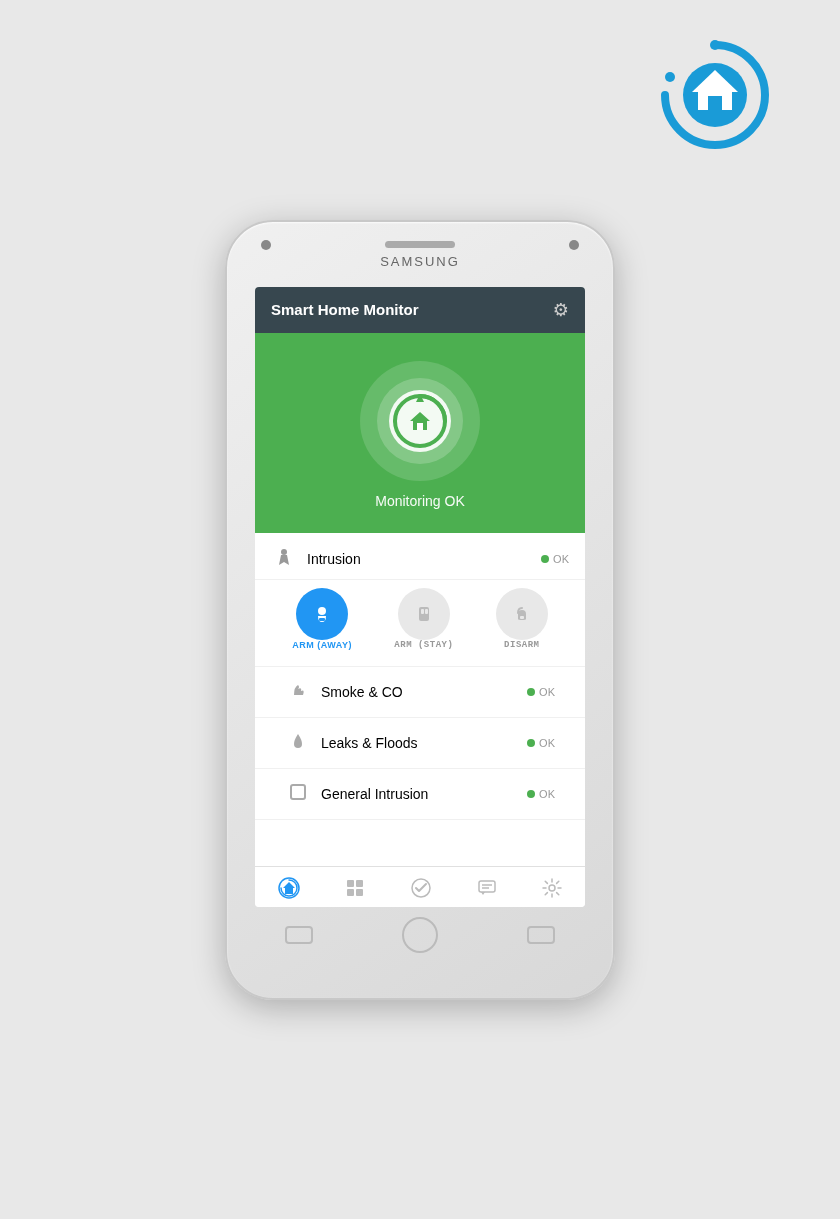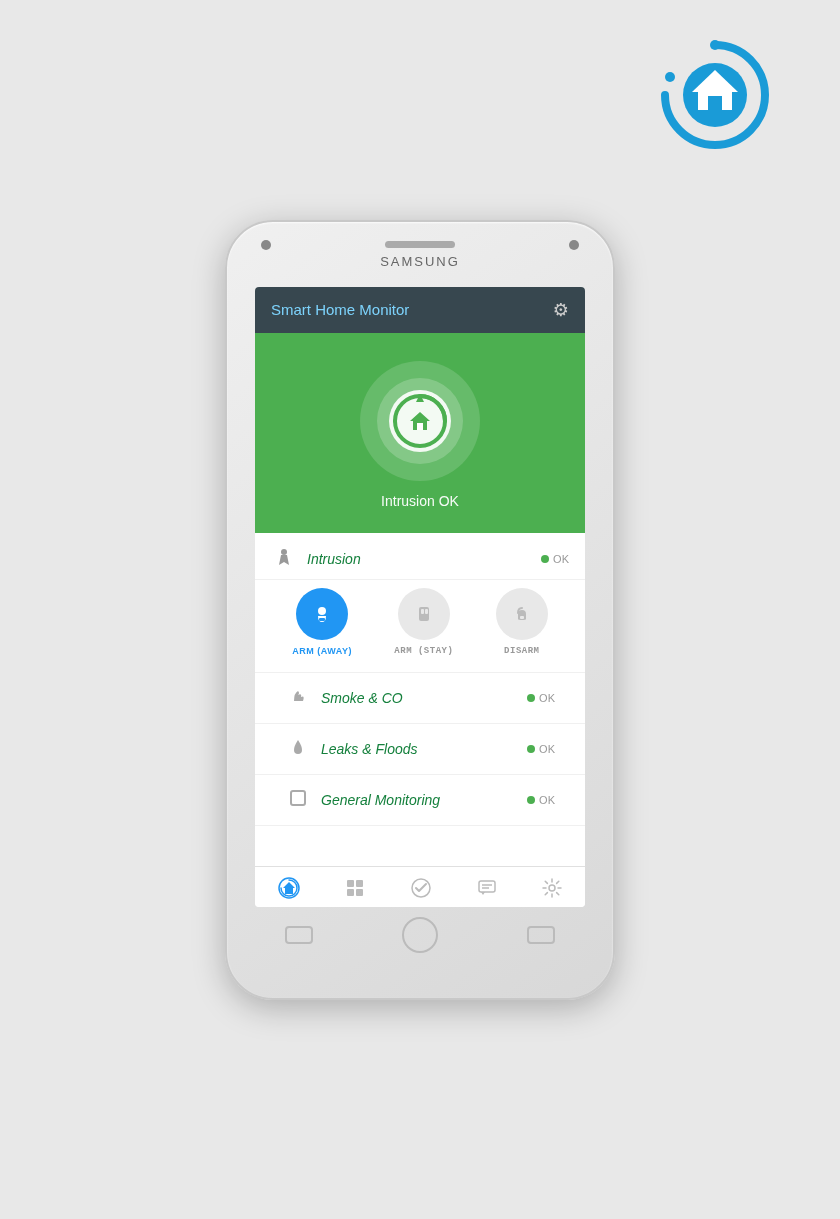--- a/index.html
+++ b/index.html
@@ -79,23 +79,23 @@
     
     .app-header {
       background: #37474f;
       padding: 12px 16px;
       display: flex;
       align-items: center;
       justify-content: space-between;
       flex-shrink: 0;
     }
     .app-title {
-      color: #7dd3fc;
+      color: #ffffff;
       font-size: 15px;
-      font-weight: 400;
+      font-weight: 700;
     }
     .gear-icon {
       color: #ccc;
       font-size: 18px;
     }
 
     
     .status-area {
       background: #4caf50;
       display: flex;
@@ -158,23 +158,22 @@
     .list-item-icon {
       width: 26px;
       text-align: center;
       margin-right: 10px;
       color: #888;
       font-size: 16px;
     }
     .list-item-label {
       flex: 1;
       font-size: 14px;
-      color: #15803d;
+      color: #000000;
       font-weight: 400;
-      font-style: italic;
     }
     .status-dot {
       width: 8px; height: 8px;
       border-radius: 50%;
       background: #4caf50;
       margin-right: 4px;
     }
     .status-ok-text {
       font-size: 11px;
       color: #999;
@@ -196,21 +195,21 @@
     .arm-buttons {
       display: flex;
       align-items: center;
       justify-content: space-around;
       padding: 8px 16px 16px;
     }
     .arm-btn {
       display: flex;
       flex-direction: column;
       align-items: center;
-      gap: 6px;
+      gap: 0;
     }
     .arm-btn-circle {
       width: 52px;
       height: 52px;
       border-radius: 50%;
       display: flex;
       align-items: center;
       justify-content: center;
       font-size: 20px;
     }
@@ -338,21 +337,21 @@
               <polygon points="31,4 27,12 35,12" fill="#4caf50"></polygon>
             </svg>
 
             <svg width="26" height="26" viewBox="0 0 26 26" style="z-index:1;">
               <polygon points="13,4 23,13 20,13 20,22 6,22 6,13 3,13" fill="#4caf50"></polygon>
               <rect x="10" y="15" width="6" height="7" fill="white"></rect>
             </svg>
           </div>
         </div>
       </div>
-      <span class="everything-ok-text">Intrusion OK</span>
+      <span class="everything-ok-text">Monitoring OK</span>
     </div>
 
     <div class="list-section">
 
       <div class="intrusion-section">
         <div class="intrusion-header list-item">
           <div class="list-item-icon">
             <svg width="20" height="20" viewBox="0 0 20 20">
               <circle cx="10" cy="5" r="3" fill="#999"></circle>
               <path d="M7 8 L5 18 L10 15 L15 18 L13 8 Z" fill="#999"></path>
@@ -424,21 +423,21 @@
           <span class="status-ok-text">OK</span>
         </div>
       </div>
 
       <div class="list-item">
         <div class="list-item-icon">
           <svg width="18" height="18" viewBox="0 0 18 18">
             <rect x="2" y="2" width="14" height="14" rx="2" fill="none" stroke="#aaa" stroke-width="2"></rect>
           </svg>
         </div>
-        <span class="list-item-label">General Monitoring</span>
+        <span class="list-item-label">General Intrusion</span>
         <div class="status-right">
           <div class="status-dot"></div>
           <span class="status-ok-text">OK</span>
         </div>
       </div>
 
     </div>
 
     <div class="bottom-nav">
       <div class="nav-item active">

